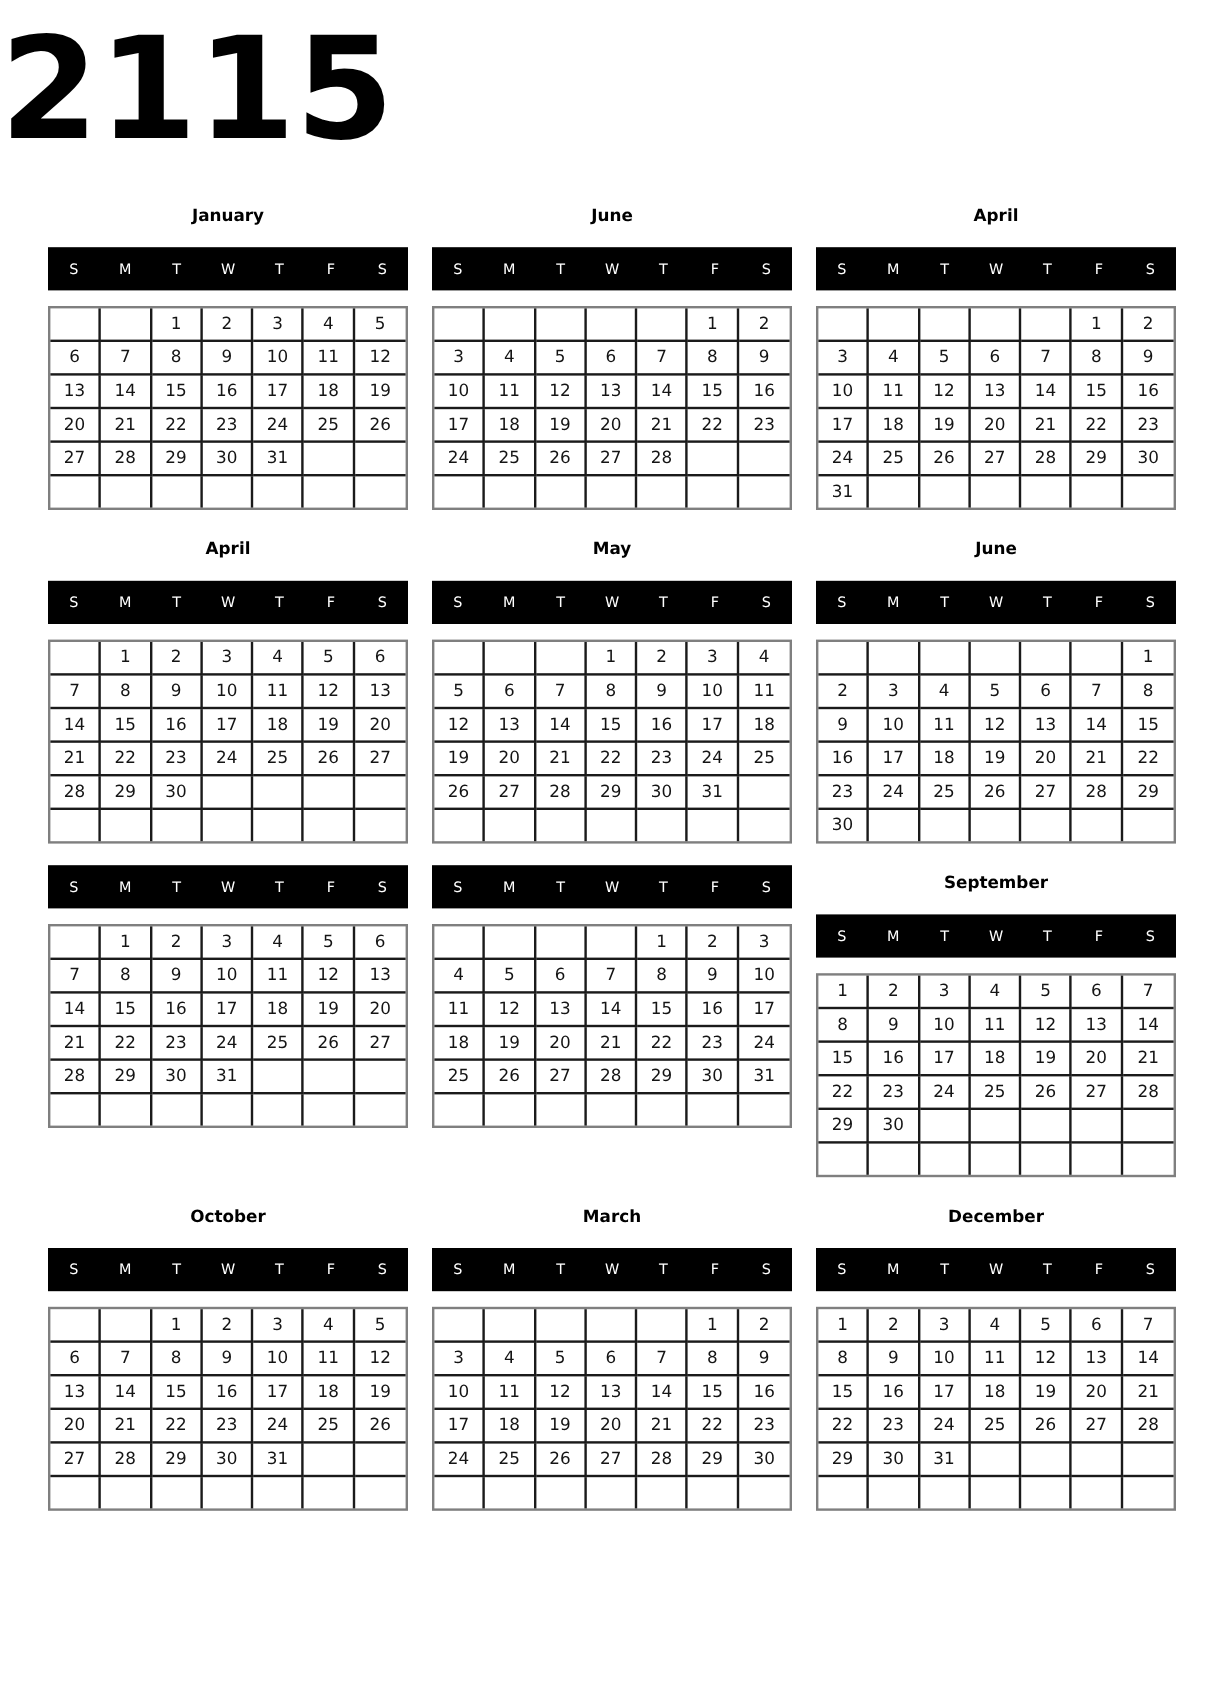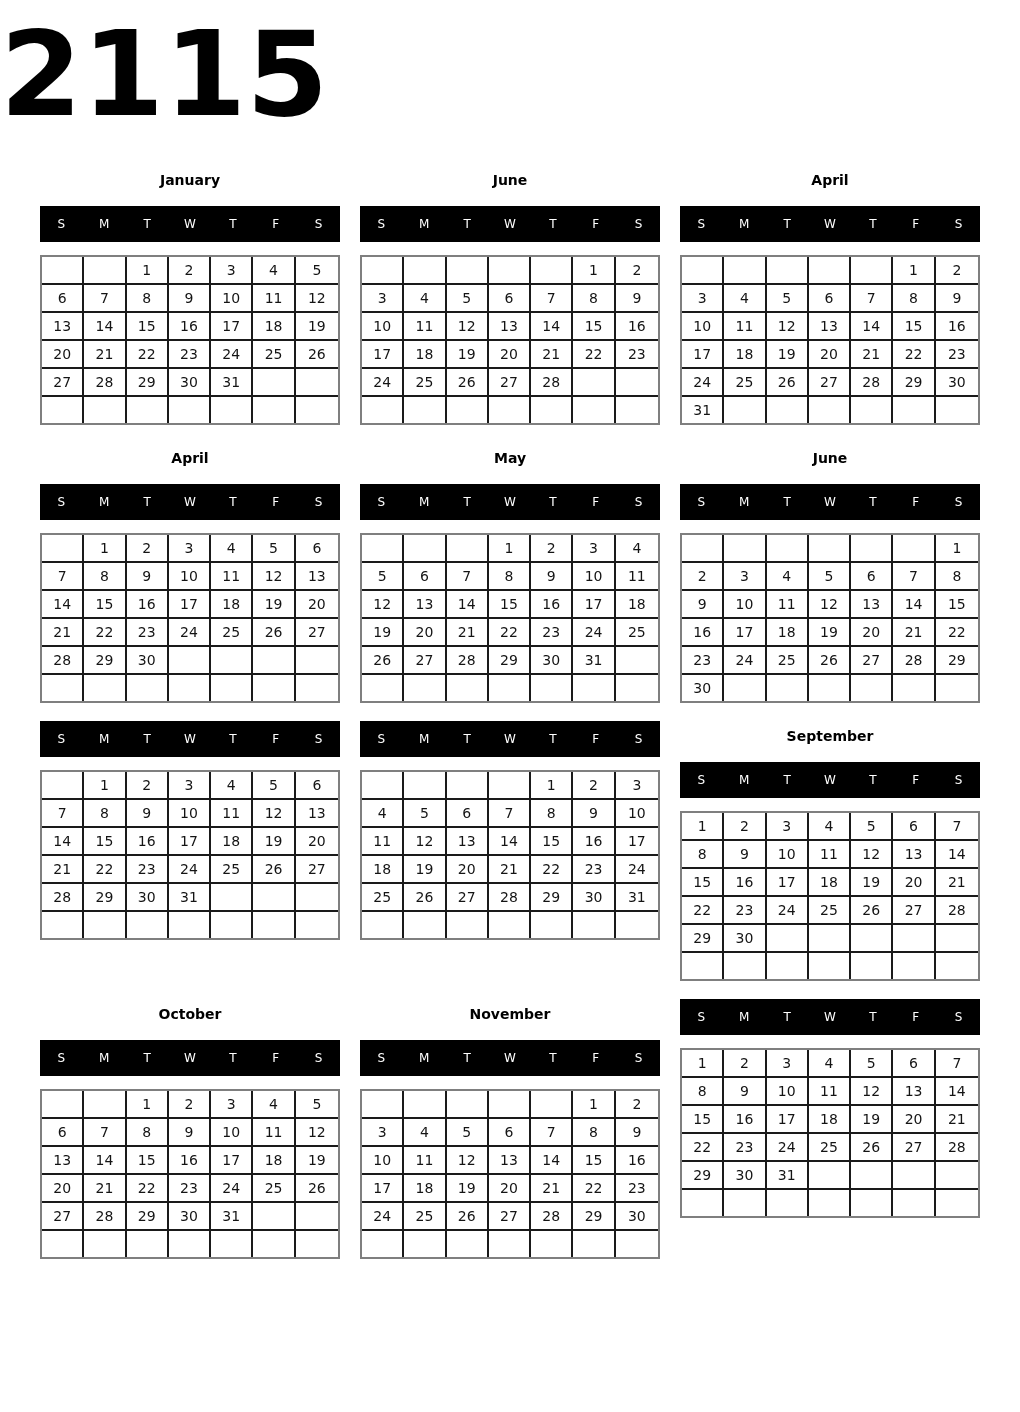--- a/index.html
+++ b/index.html
@@ -636,77 +636,78 @@
           <div class="cell"></div>
           <div class="cell"></div>
           <div class="cell"></div>
           <div class="cell"></div>
           <div class="cell"></div>
           <div class="cell"></div>
         </div>
   </div>
 
   <div class="month">
-    <div class="month-name">November</div>
-    <div class="weekbar">
-          <span class="wd">S</span>
-          <span class="wd">M</span>
-          <span class="wd">T</span>
-          <span class="wd">W</span>
-          <span class="wd">T</span>
-          <span class="wd">F</span>
-          <span class="wd">S</span>
-        </div>
-    <div class="grid">
-          <div class="cell"></div>
-          <div class="cell"></div>
-          <div class="cell"></div>
-          <div class="cell"></div>
-          <div class="cell"></div>
-          <div class="cell">1</div>
-          <div class="cell">2</div>
-          <div class="cell">3</div>
-          <div class="cell">4</div>
-          <div class="cell">5</div>
-          <div class="cell">6</div>
-          <div class="cell">7</div>
-          <div class="cell">8</div>
-          <div class="cell">9</div>
-          <div class="cell">10</div>
-          <div class="cell">11</div>
-          <div class="cell">12</div>
-          <div class="cell">13</div>
-          <div class="cell">14</div>
-          <div class="cell">15</div>
-          <div class="cell">16</div>
-          <div class="cell">17</div>
-          <div class="cell">18</div>
-          <div class="cell">19</div>
-          <div class="cell">20</div>
-          <div class="cell">21</div>
-          <div class="cell">22</div>
-          <div class="cell">23</div>
-          <div class="cell">24</div>
-          <div class="cell">25</div>
-          <div class="cell">26</div>
-          <div class="cell">27</div>
-          <div class="cell">28</div>
-          <div class="cell">29</div>
-          <div class="cell">30</div>
-          <div class="cell"></div>
-          <div class="cell"></div>
-          <div class="cell"></div>
-          <div class="cell"></div>
-          <div class="cell"></div>
-          <div class="cell"></div>
-          <div class="cell"></div>
-        </div>
-  </div>
-
-  <div class="month">
+    <div class="month-name">March</div>
+    <div class="weekbar">
+          <span class="wd">S</span>
+          <span class="wd">M</span>
+          <span class="wd">T</span>
+          <span class="wd">W</span>
+          <span class="wd">T</span>
+          <span class="wd">F</span>
+          <span class="wd">S</span>
+        </div>
+    <div class="grid">
+          <div class="cell"></div>
+          <div class="cell"></div>
+          <div class="cell"></div>
+          <div class="cell"></div>
+          <div class="cell"></div>
+          <div class="cell">1</div>
+          <div class="cell">2</div>
+          <div class="cell">3</div>
+          <div class="cell">4</div>
+          <div class="cell">5</div>
+          <div class="cell">6</div>
+          <div class="cell">7</div>
+          <div class="cell">8</div>
+          <div class="cell">9</div>
+          <div class="cell">10</div>
+          <div class="cell">11</div>
+          <div class="cell">12</div>
+          <div class="cell">13</div>
+          <div class="cell">14</div>
+          <div class="cell">15</div>
+          <div class="cell">16</div>
+          <div class="cell">17</div>
+          <div class="cell">18</div>
+          <div class="cell">19</div>
+          <div class="cell">20</div>
+          <div class="cell">21</div>
+          <div class="cell">22</div>
+          <div class="cell">23</div>
+          <div class="cell">24</div>
+          <div class="cell">25</div>
+          <div class="cell">26</div>
+          <div class="cell">27</div>
+          <div class="cell">28</div>
+          <div class="cell">29</div>
+          <div class="cell">30</div>
+          <div class="cell"></div>
+          <div class="cell"></div>
+          <div class="cell"></div>
+          <div class="cell"></div>
+          <div class="cell"></div>
+          <div class="cell"></div>
+          <div class="cell"></div>
+        </div>
+  </div>
+
+  <div class="month">
+    <div class="month-name">December</div>
     <div class="weekbar">
           <span class="wd">S</span>
           <span class="wd">M</span>
           <span class="wd">T</span>
           <span class="wd">W</span>
           <span class="wd">T</span>
           <span class="wd">F</span>
           <span class="wd">S</span>
         </div>
     <div class="grid">

